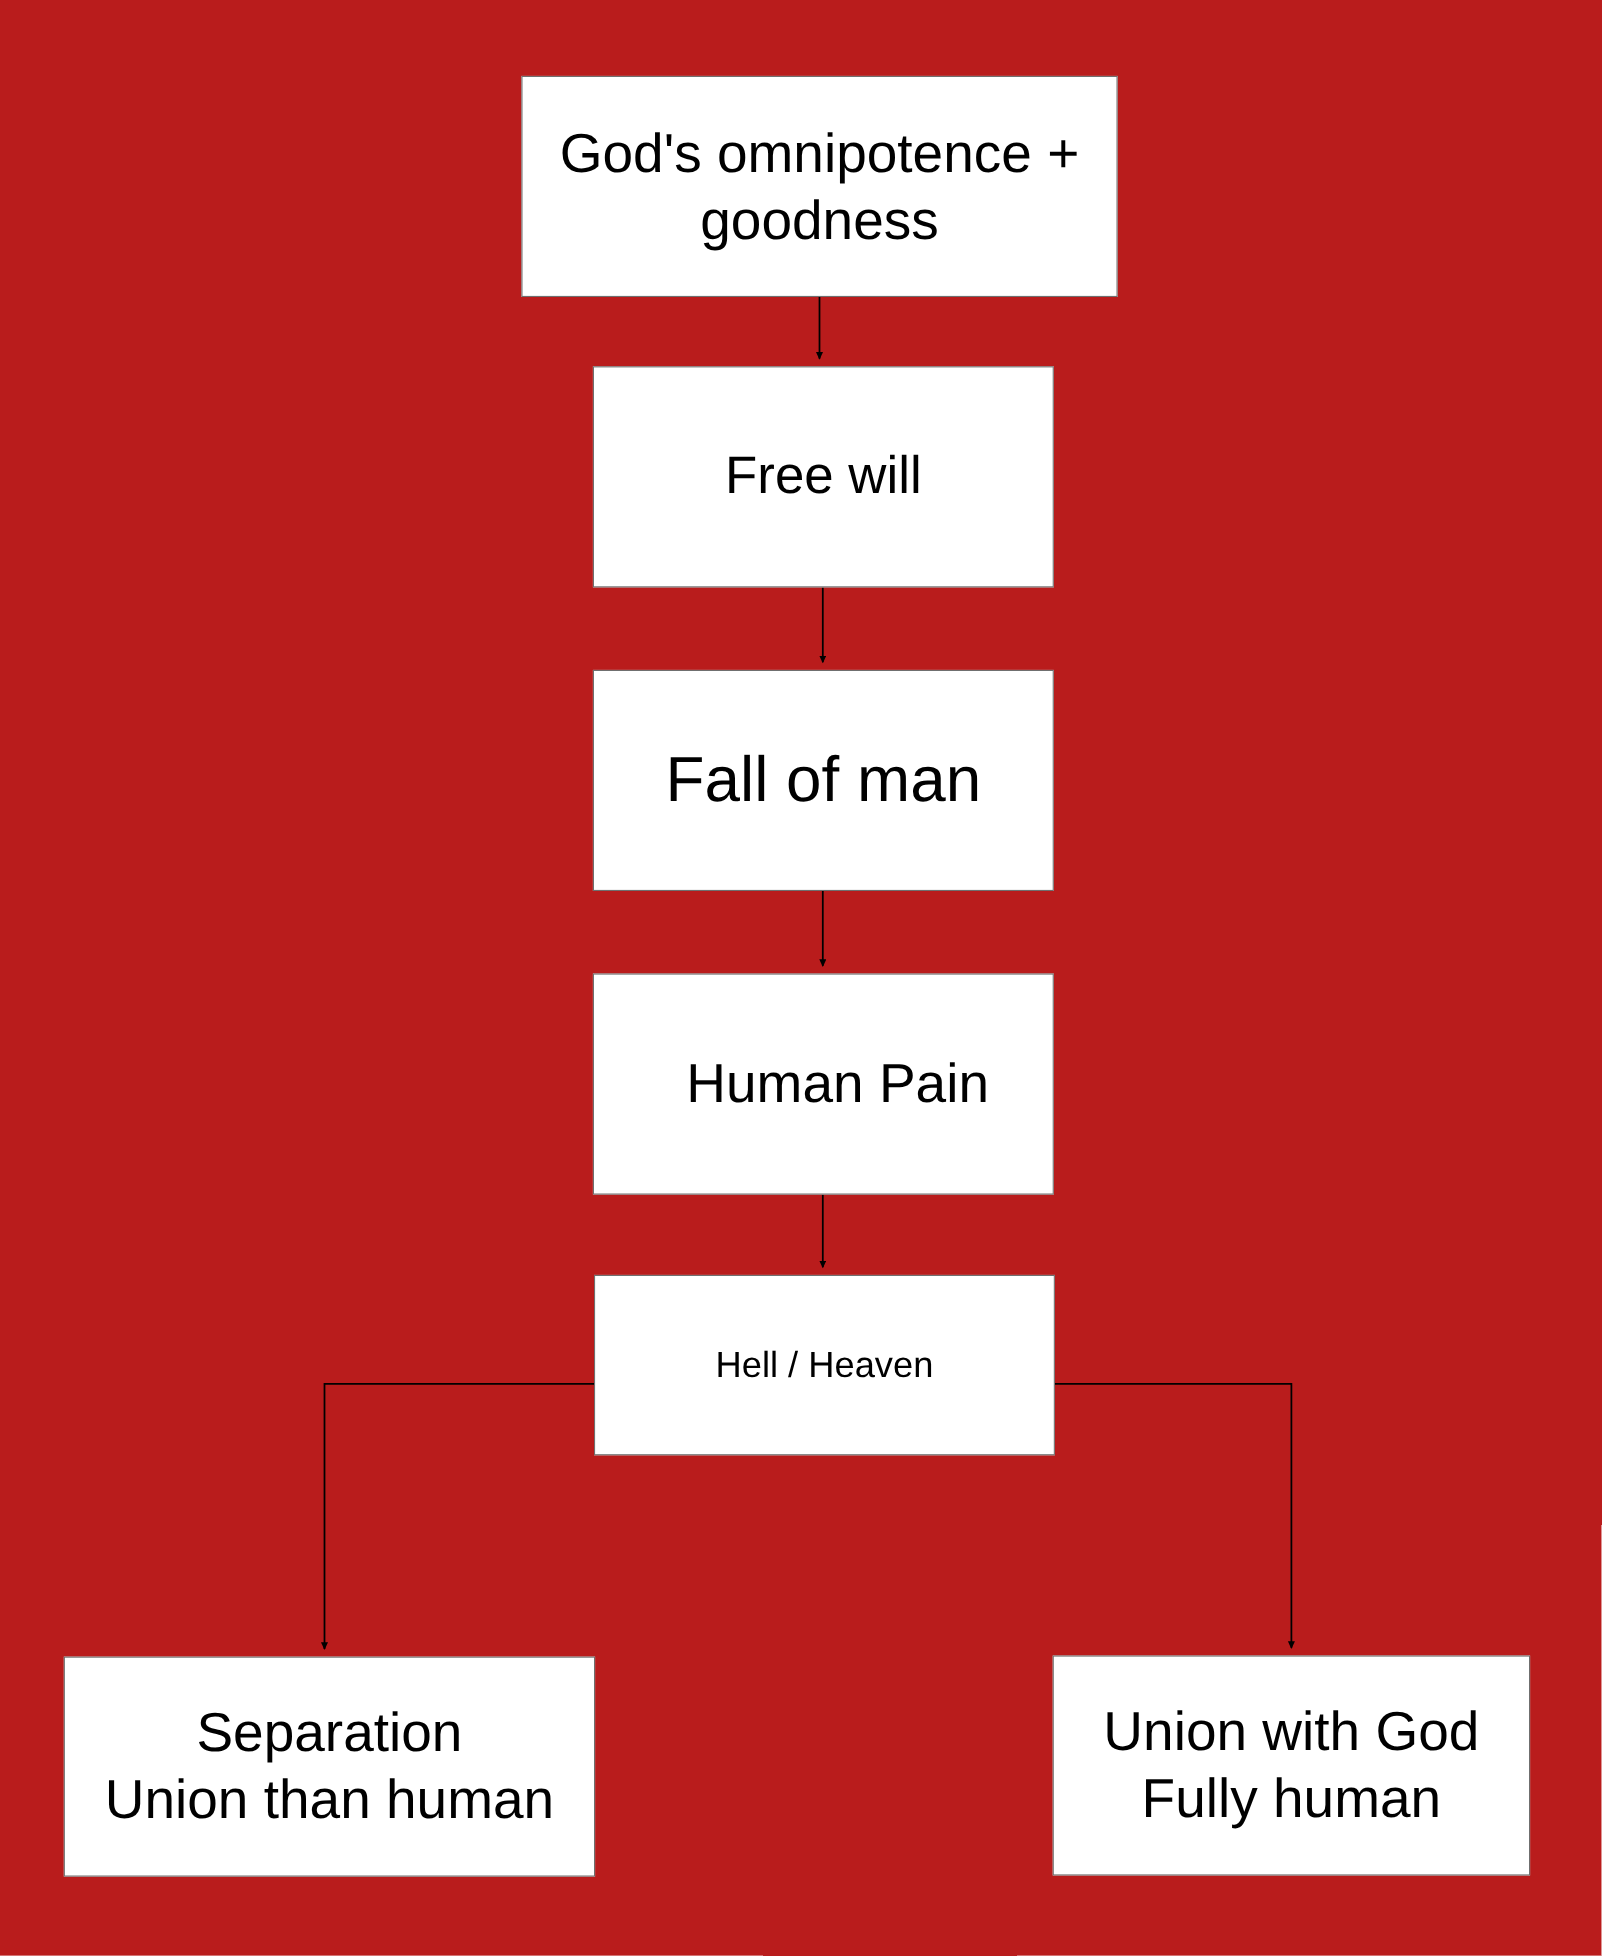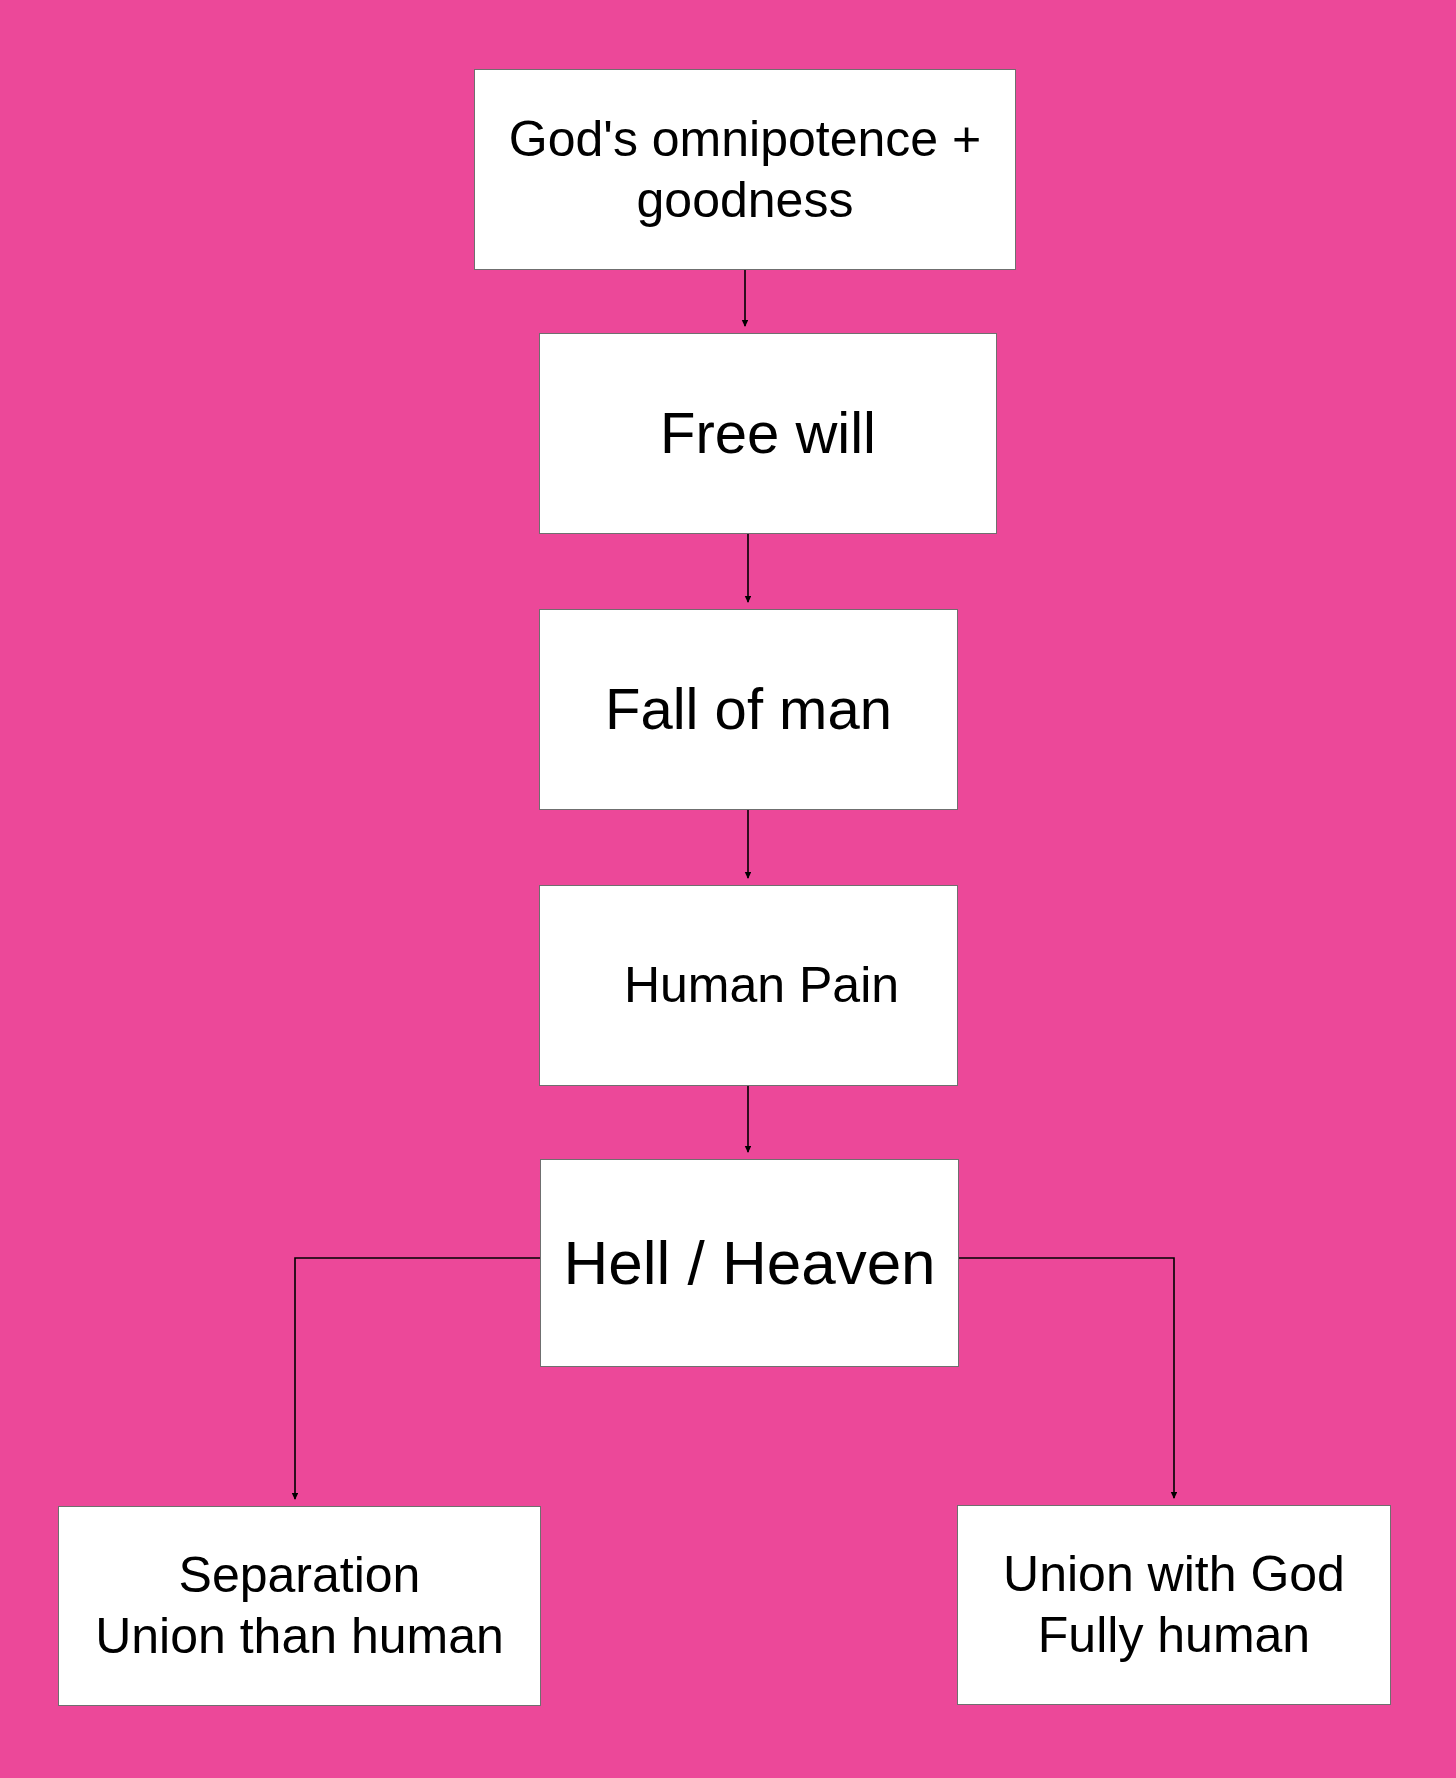--- a/index.html
+++ b/index.html
@@ -9,21 +9,21 @@
     background: #ffffff;
   }
   body {
     font-family: "Liberation Sans", sans-serif;
     -webkit-font-smoothing: antialiased;
   }
   #canvas {
     position: relative;
     width: 1456px;
     height: 1778px;
-    background: #ec4899;
+    background: #b91c1c;
     overflow: hidden;
   }
   #edges {
     position: absolute;
     left: 0;
     top: 0;
     width: 1456px;
     height: 1778px;
     pointer-events: none;
   }
@@ -42,24 +42,24 @@
   }
   .node .label {
     display: block;
     width: 100%;
     padding: 0 8px;
     box-sizing: border-box;
     white-space: pre-line;
   }
   
   #node-premise   { left: 474px;  top: 69px;   width: 542px; height: 201px; font-size: 50px; }
-  #node-freewill  { left: 539px;  top: 333px;  width: 458px; height: 201px; font-size: 58px; }
+  #node-freewill  { left: 539px;  top: 333px;  width: 419px; height: 201px; font-size: 48px; }
   #node-fall      { left: 539px;  top: 609px;  width: 419px; height: 201px; font-size: 58px; }
   #node-pain      { left: 539px;  top: 885px;  width: 419px; height: 201px; font-size: 50px; padding-left: 26px; }
-  #node-hellheaven{ left: 540px;  top: 1159px; width: 419px; height: 208px; font-size: 62px; }
+  #node-hellheaven{ left: 540px;  top: 1159px; width: 419px; height: 164px; font-size: 33px; }
   #node-separation{ left: 58px;   top: 1506px; width: 483px; height: 200px; font-size: 50px; }
   #node-union     { left: 957px;  top: 1505px; width: 434px; height: 200px; font-size: 50px; }
 </style>
 </head>
 <body>
 
 <div id="canvas">
 
   <svg id="edges" viewBox="0 0 1456 1778" width="1456" height="1778" xmlns="http://www.w3.org/2000/svg">
     <defs>

